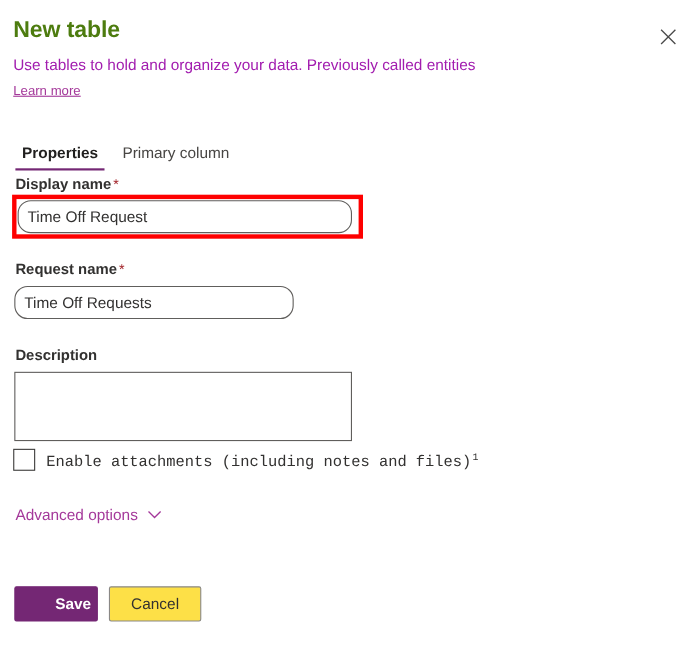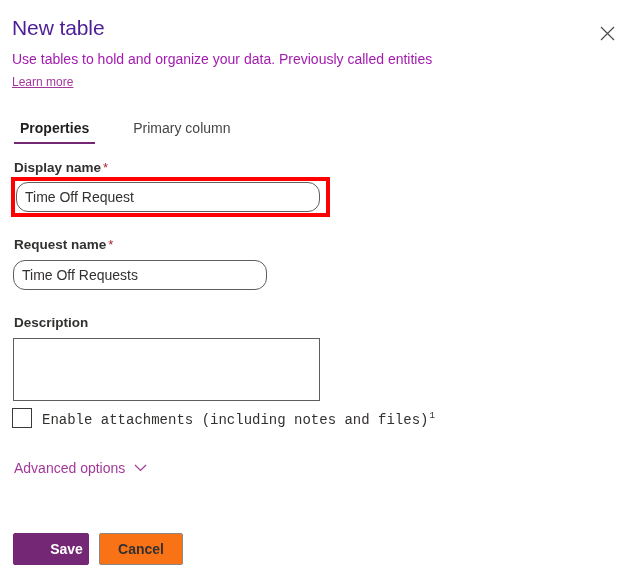--- a/index.html
+++ b/index.html
@@ -27,22 +27,22 @@
 
   
   .header {
     position: absolute;
     left: 12px;
     top: 14px;
     width: 560px;
   }
   .panel-title {
     font-size: 21px;
-    font-weight: 400;
-    color: #4c1d95;
+    font-weight: 700;
+    color: #4d7c0f;
     letter-spacing: -0.1px;
     line-height: 28px;
     margin: 0;
   }
   .panel-subtitle {
     font-size: 14px;
     color: #a21caf;
     line-height: 20px;
     margin-top: 7px;
   }
@@ -68,24 +68,24 @@
     background: none;
     border: none;
     padding: 0;
   }
   .close-btn svg { display: block; }
 
   
   .tabs {
     position: absolute;
     left: 14px;
-    top: 118px;
+    top: 129px;
     display: flex;
     align-items: flex-end;
-    gap: 32px;
+    gap: 10px;
   }
   .tab {
     font-size: 14px;
     line-height: 18px;
     padding-bottom: 7px;
     cursor: pointer;
     color: #484644;
     position: relative;
     background: none;
     border: none;
@@ -231,24 +231,24 @@
     background: #742774;
     border: 1px solid #742774;
     color: #ffffff;
     font-weight: 600;
     padding-left: 31px;
   }
   .btn-secondary {
     left: 99px;
     top: 533px;
     width: 84px;
-    background: #f97316;
+    background: #fde047;
     border: 1px solid #8a8886;
     color: #323130;
-    font-weight: 700;
+    font-weight: 400;
   }
 </style>
 </head>
 <body>
 
 <div class="panel">
 
   <div class="header">
     <div class="panel-title">New table</div>
     <div class="panel-subtitle">Use tables to hold and organize your data. Previously called entities</div>

